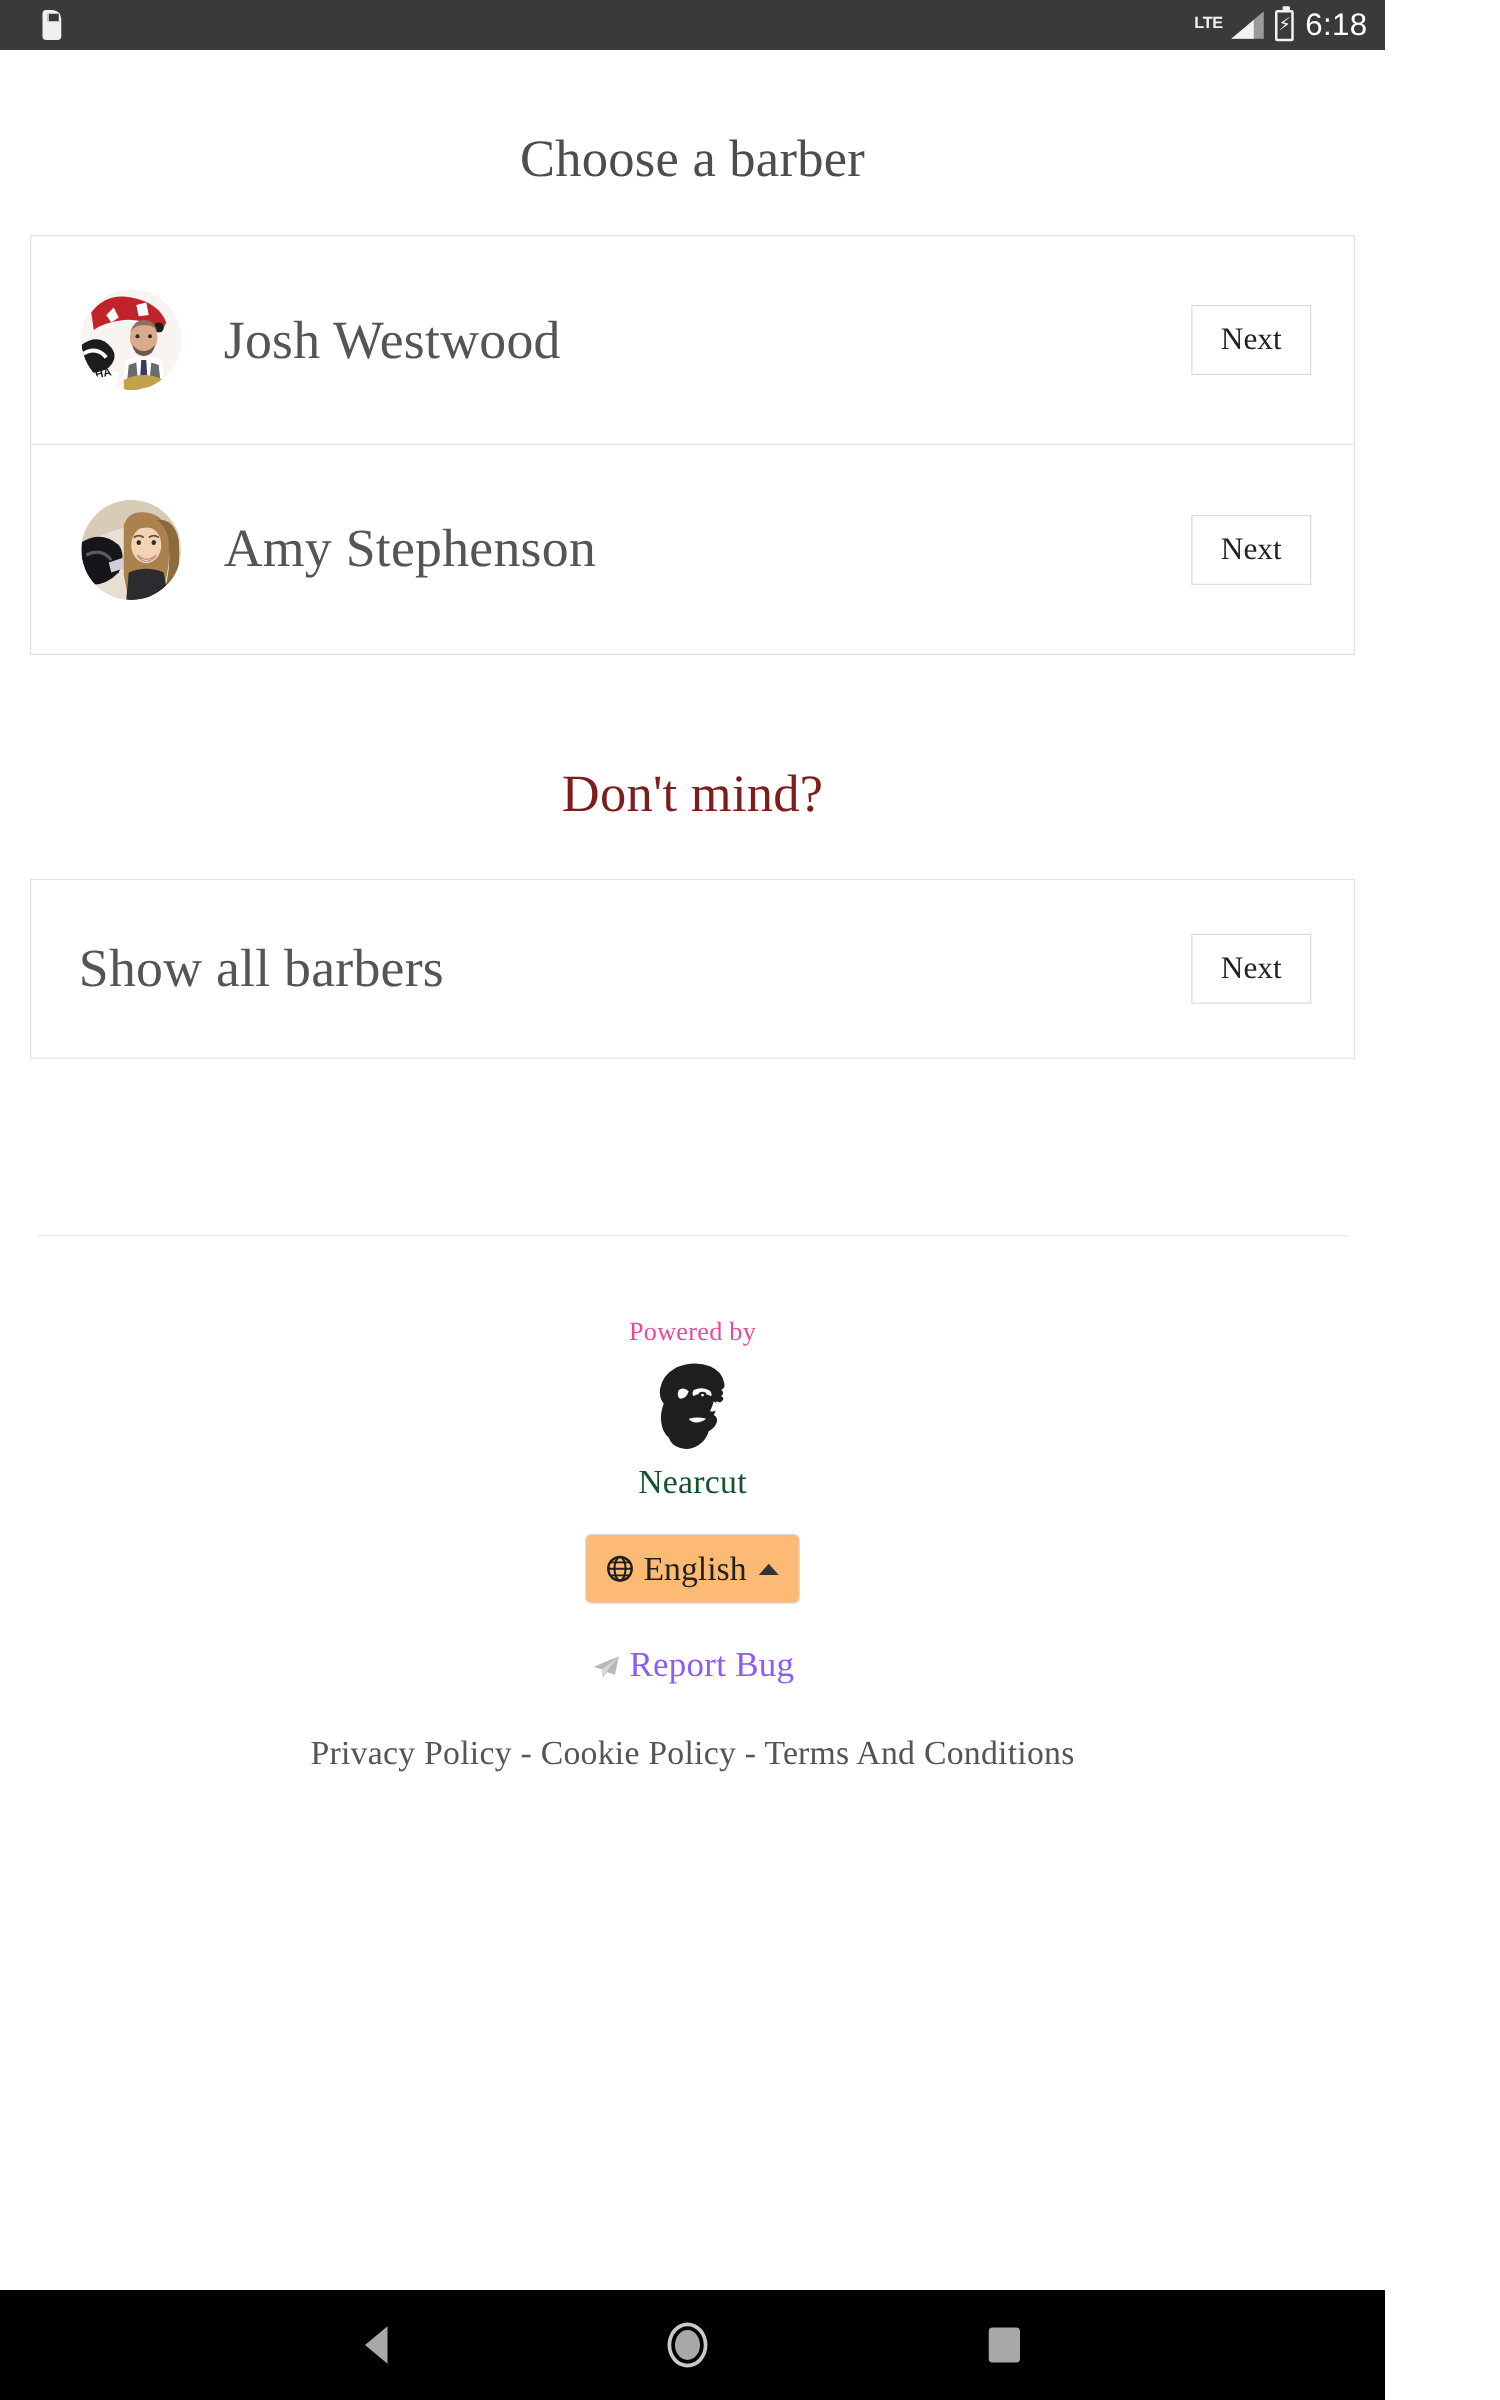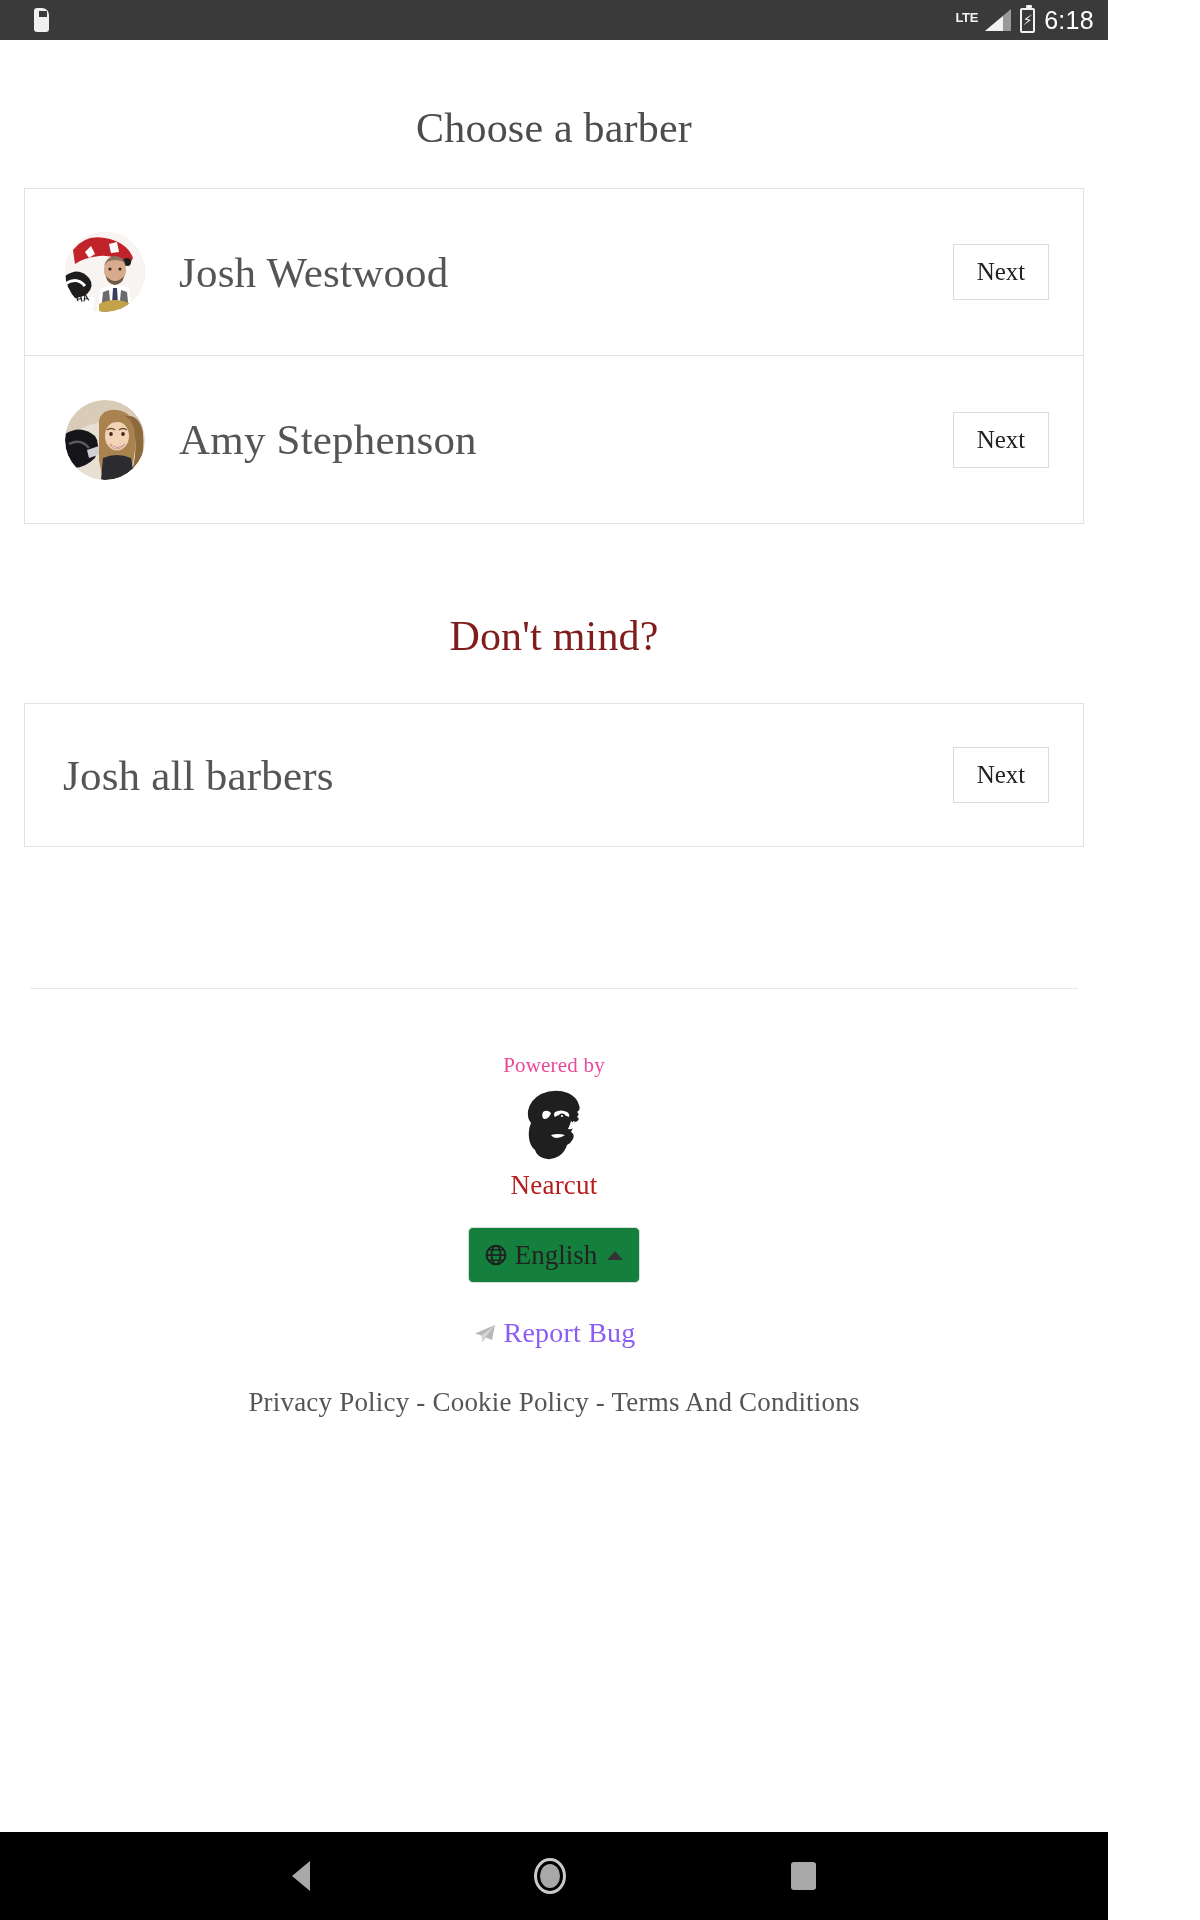--- a/index.html
+++ b/index.html
@@ -214,32 +214,32 @@
     letter-spacing: 0.2px;
   }
   .logo-wrap {
     margin: 10px auto 0 auto;
     width: 86px;
     height: 76px;
   }
   .logo-wrap svg { display: block; width: 100%; height: 100%; }
   .brand-name {
     font-size: 27px;
-    color: #b91c1c;
+    color: #14532d;
     margin-top: 6px;
     letter-spacing: 0.2px;
   }
 
   .lang-btn {
     margin: 26px auto 0 auto;
     width: 172px;
     height: 56px;
     border: 1px solid #dcdcdc;
     border-radius: 5px;
-    background: #15803d;
+    background: #fdba74;
     display: flex;
     align-items: center;
     justify-content: center;
     gap: 8px;
     cursor: pointer;
     font-family: "Liberation Serif", serif;
   }
   .globe-icon {
     width: 22px; height: 22px;
     flex: 0 0 auto;
@@ -413,21 +413,21 @@
         <span class="barber-name">Amy Stephenson</span>
         <button class="next-btn">Next</button>
       </div>
 
     </div>
 
     <h2 class="subtitle">Don't mind?</h2>
 
     <div class="showall-group">
       <div class="showall-row">
-        <span class="showall-label">Josh all barbers</span>
+        <span class="showall-label">Show all barbers</span>
         <button class="next-btn">Next</button>
       </div>
     </div>
 
     <div class="footer-divider"></div>
 
     <div class="footer">
       <div class="powered-by">Powered by</div>
 
       <div class="logo-wrap">

